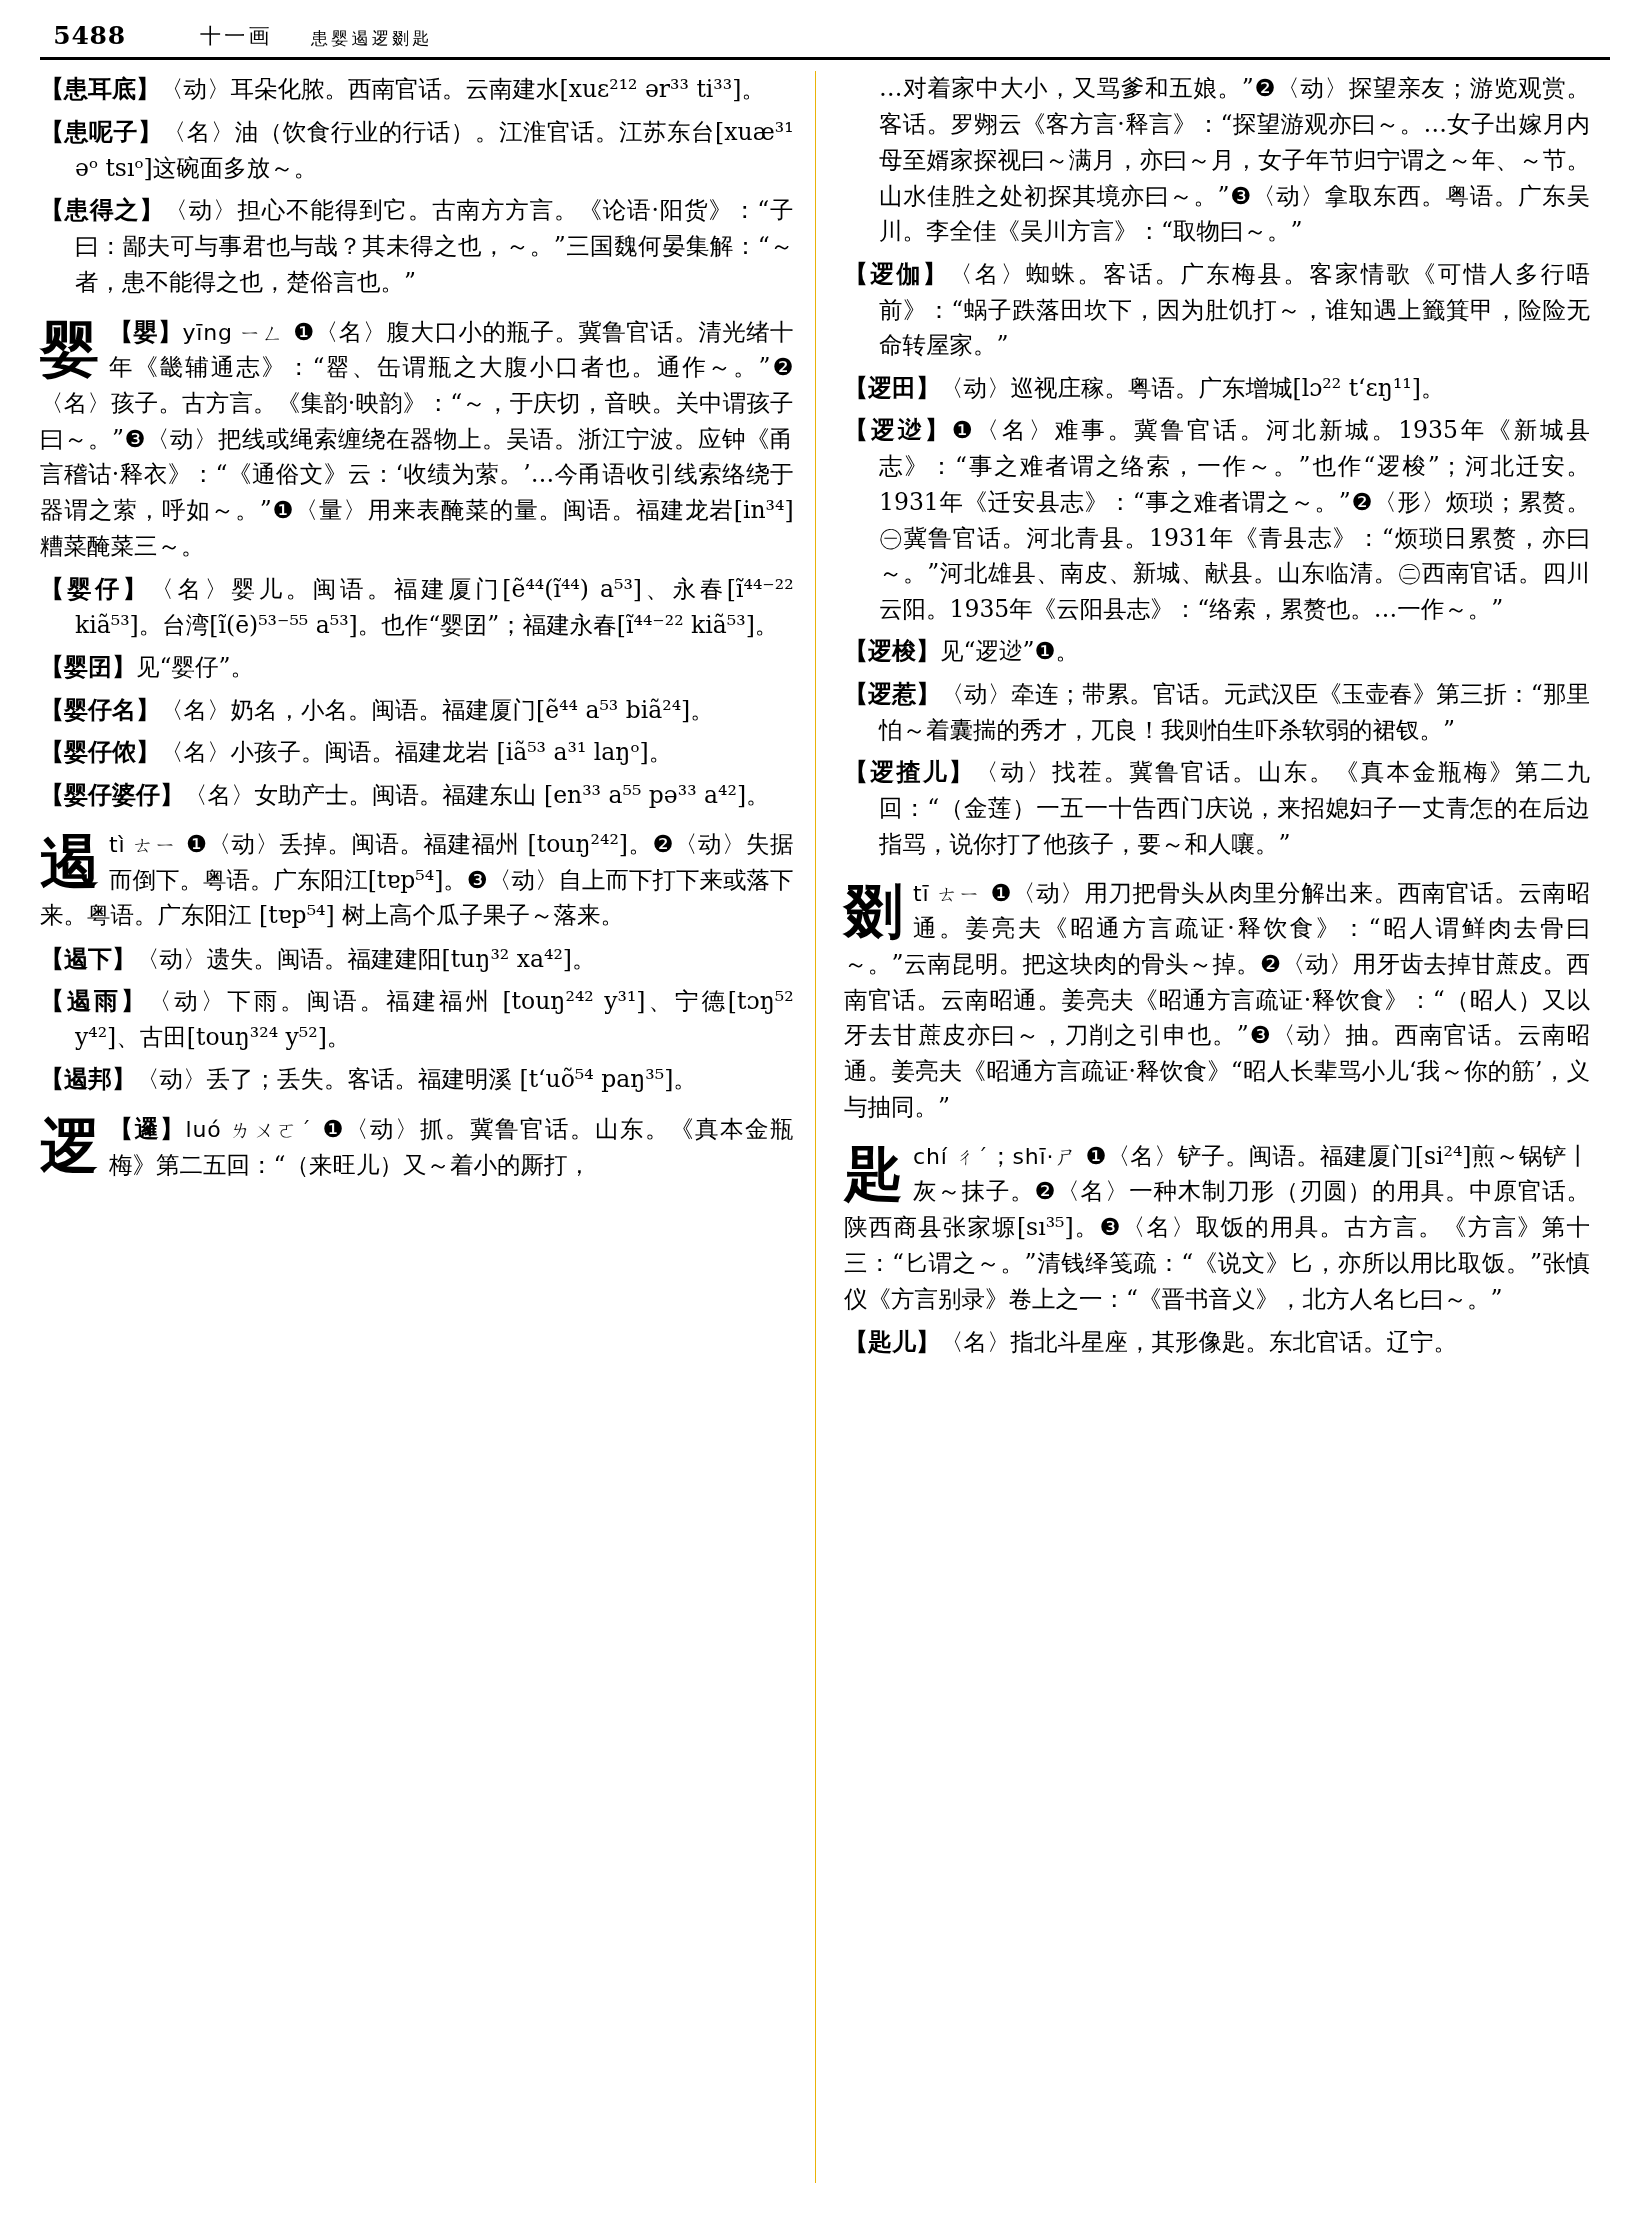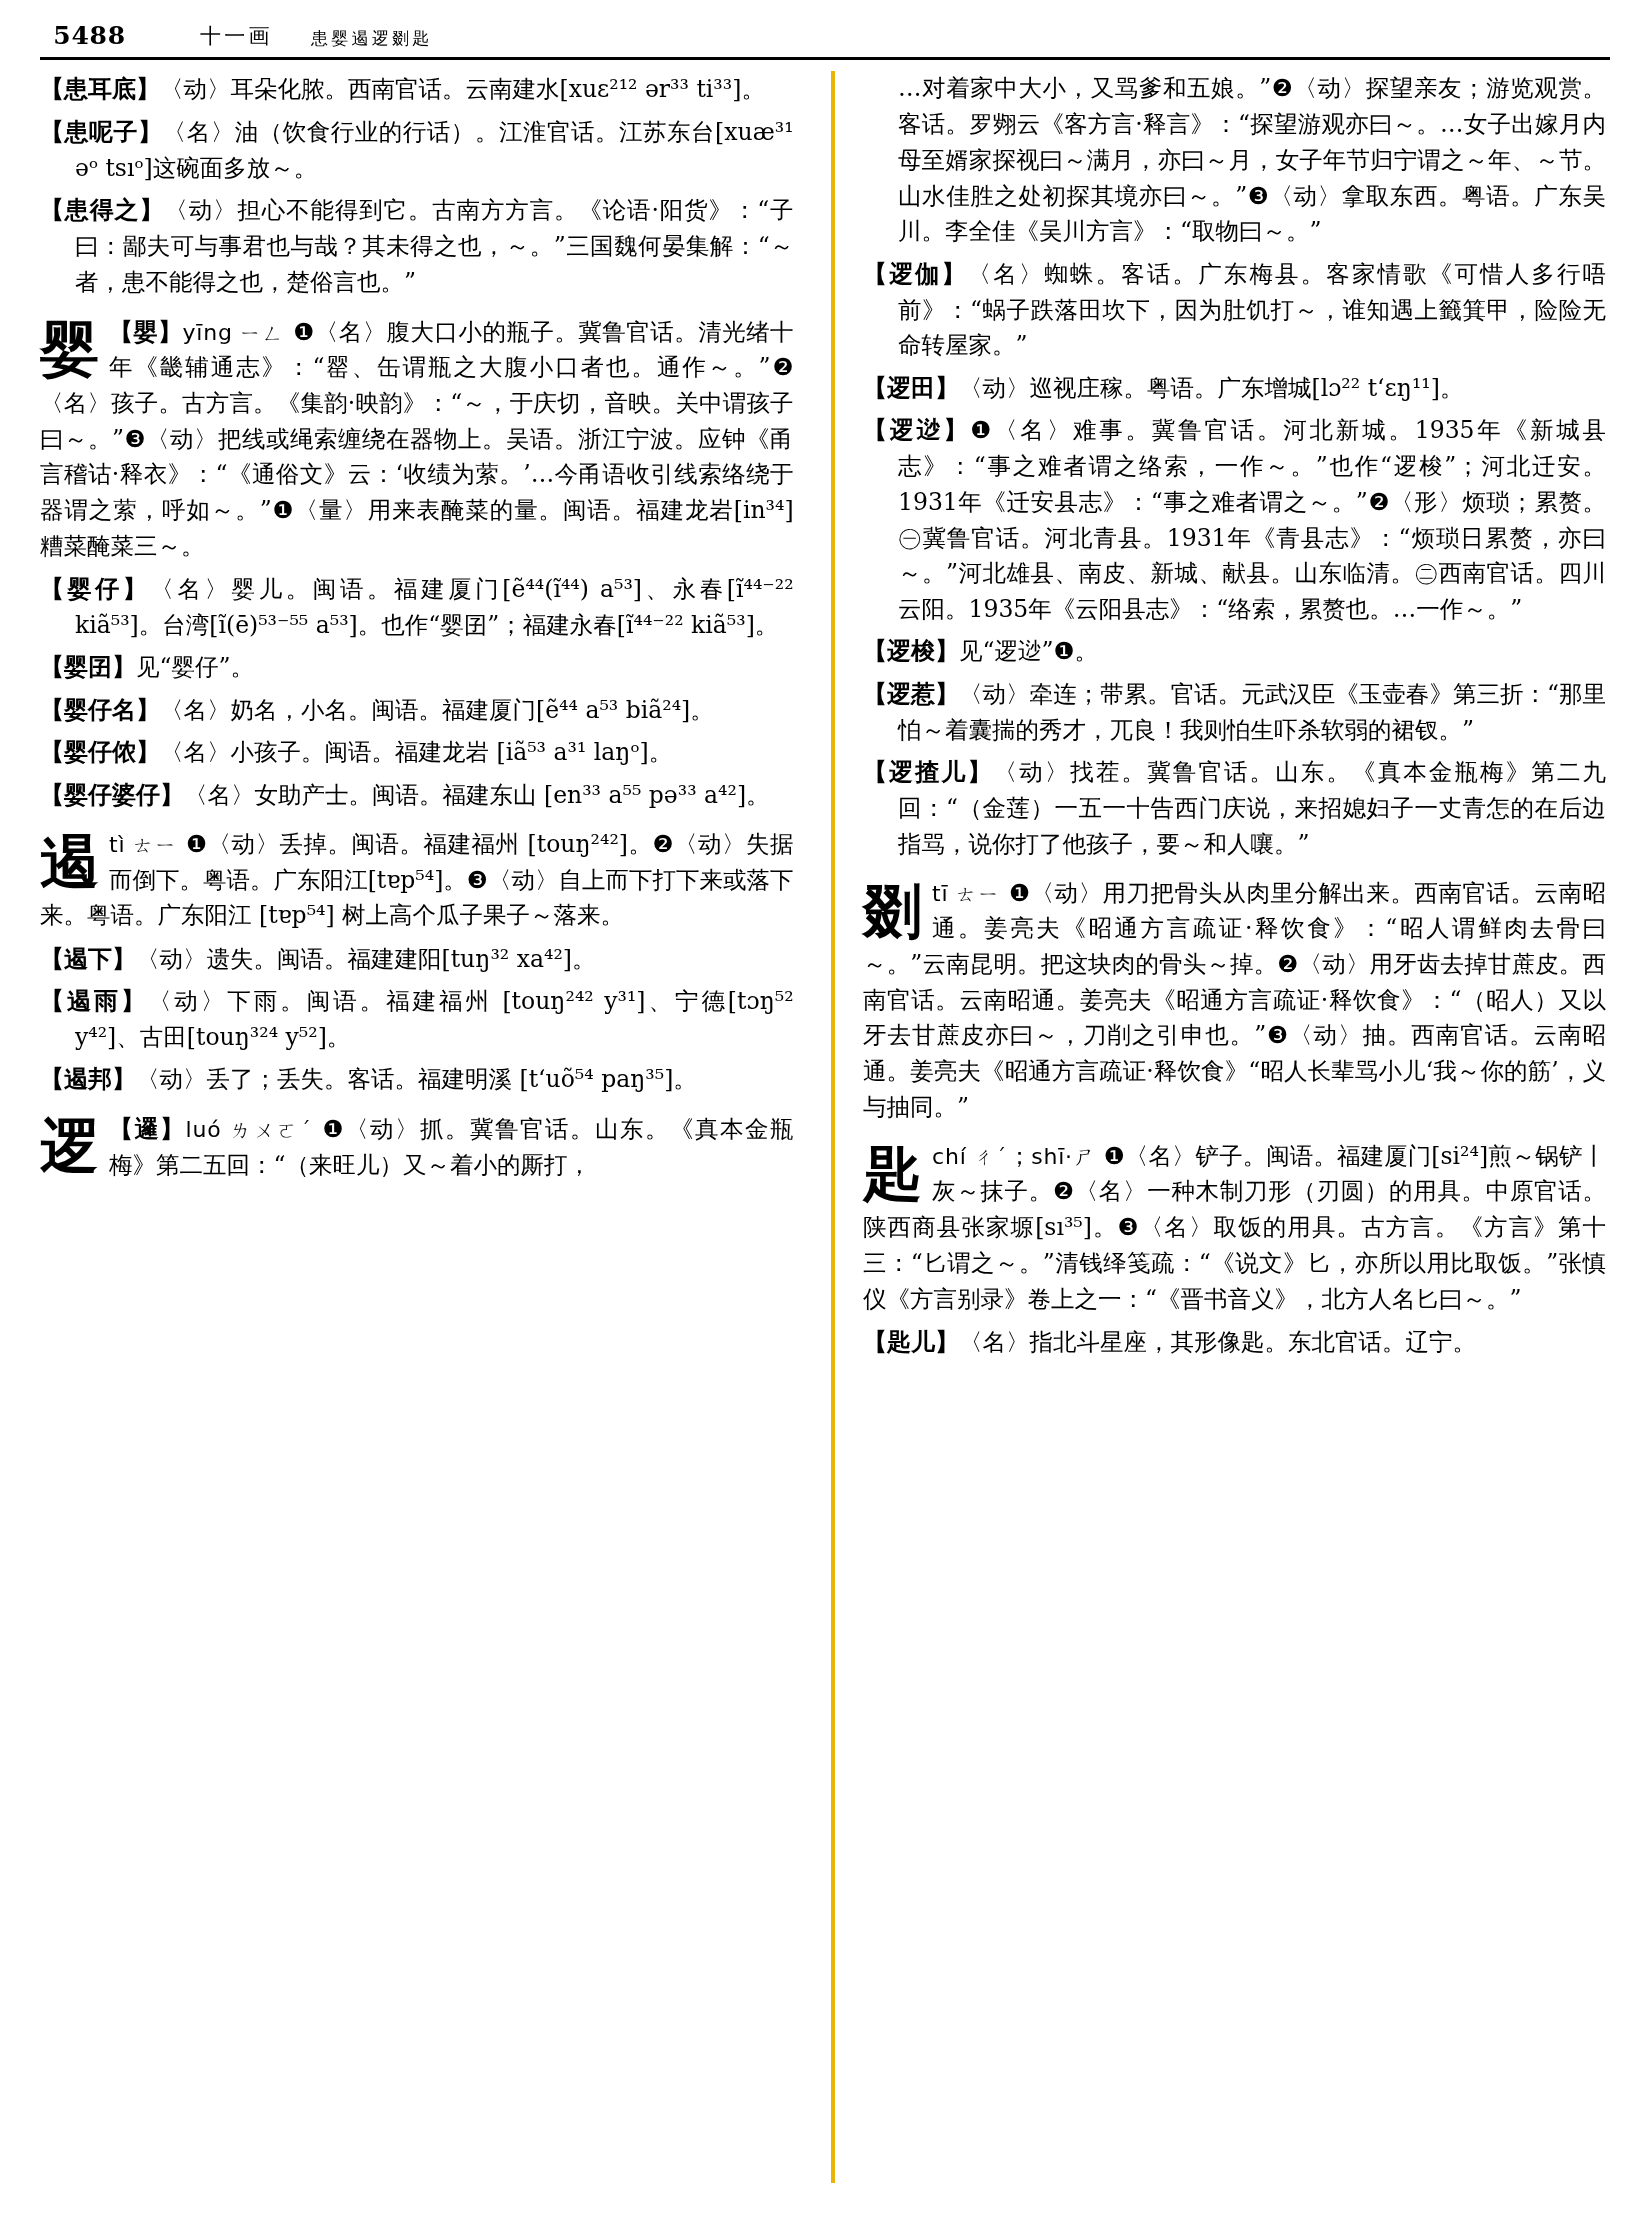--- a/index.html
+++ b/index.html
@@ -46,29 +46,29 @@
     text-align: center;
   }
   .rule {
     border-bottom: 3.3px solid #000;
     margin-top: 1.6px;
     margin-bottom: 11.5px;
   }
   
   .cols {
     display: flex;
-    gap: 16px;
+    gap: 0;
     height: 2112px;
   }
   .col {
     width: 775px;
     box-sizing: border-box;
   }
   .col.left { padding-right: 21.4px; }
-  .col.right { padding-left: 28px; border-left: 4px solid #eab308; }
+  .col.right { padding-left: 28px; border-left: 1px solid #eab308; }
 
   .entry {
     font-size: 23.5px;
     line-height: 1.52;
     text-align: justify;
     margin-bottom: 5.8px;
     text-indent: 0;
     padding-left: 35px;
     text-indent: -35px;
   }

